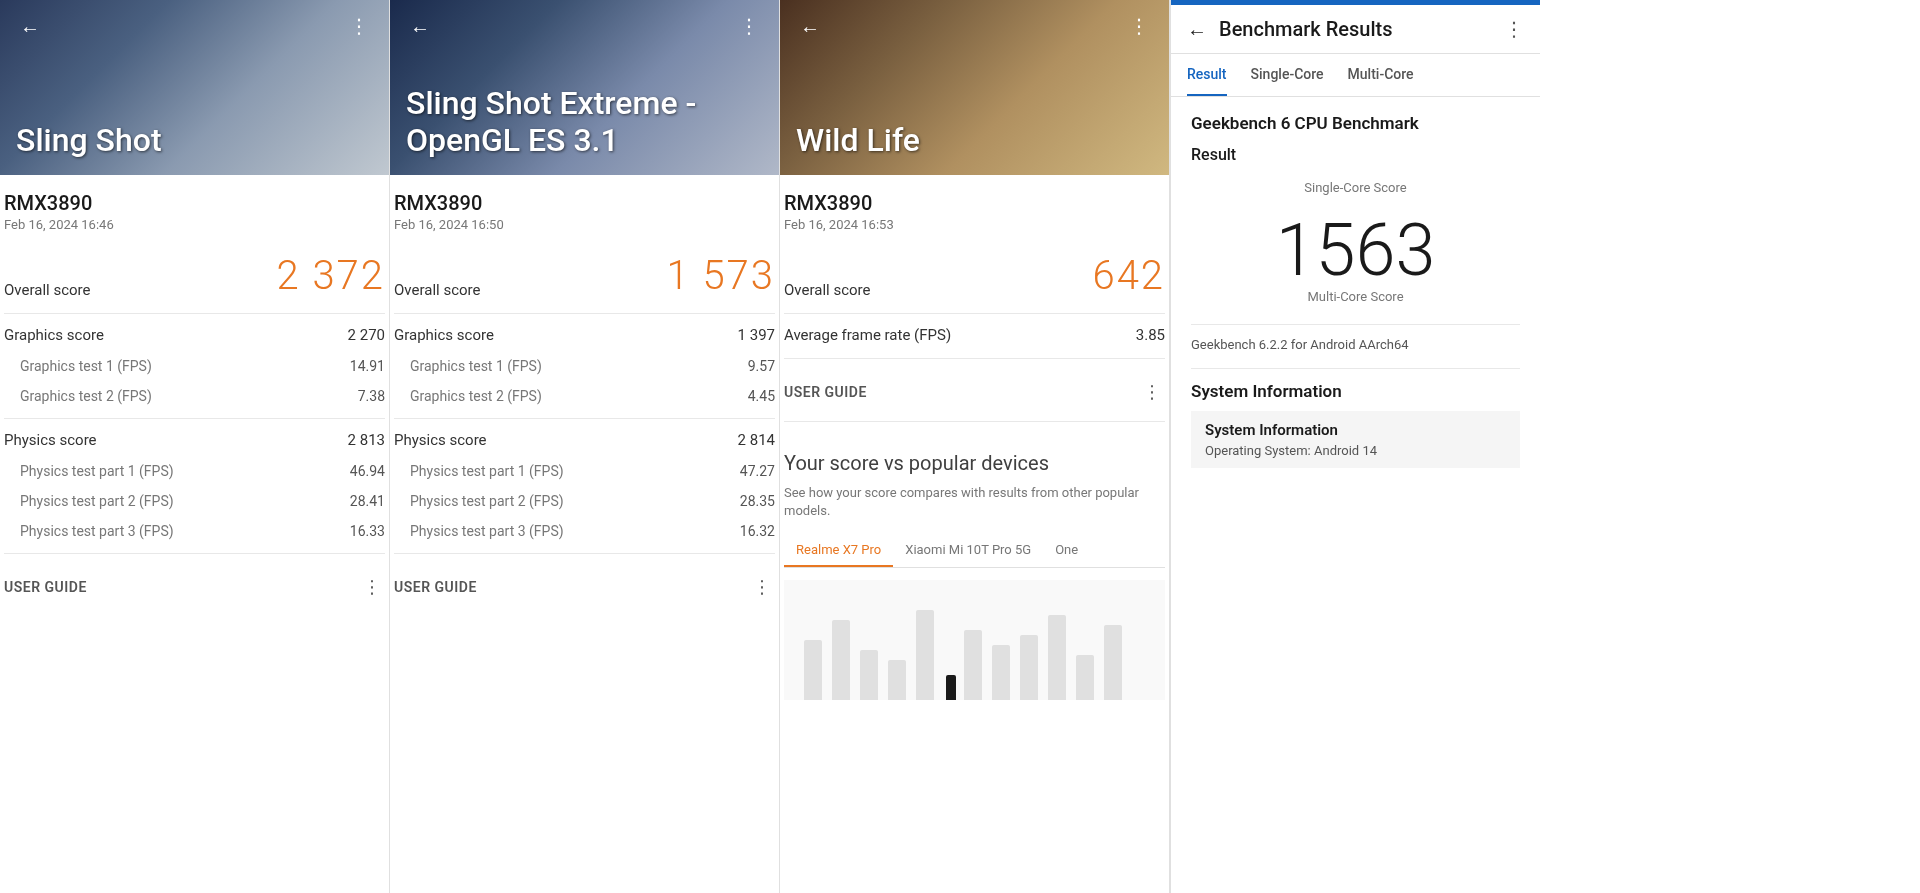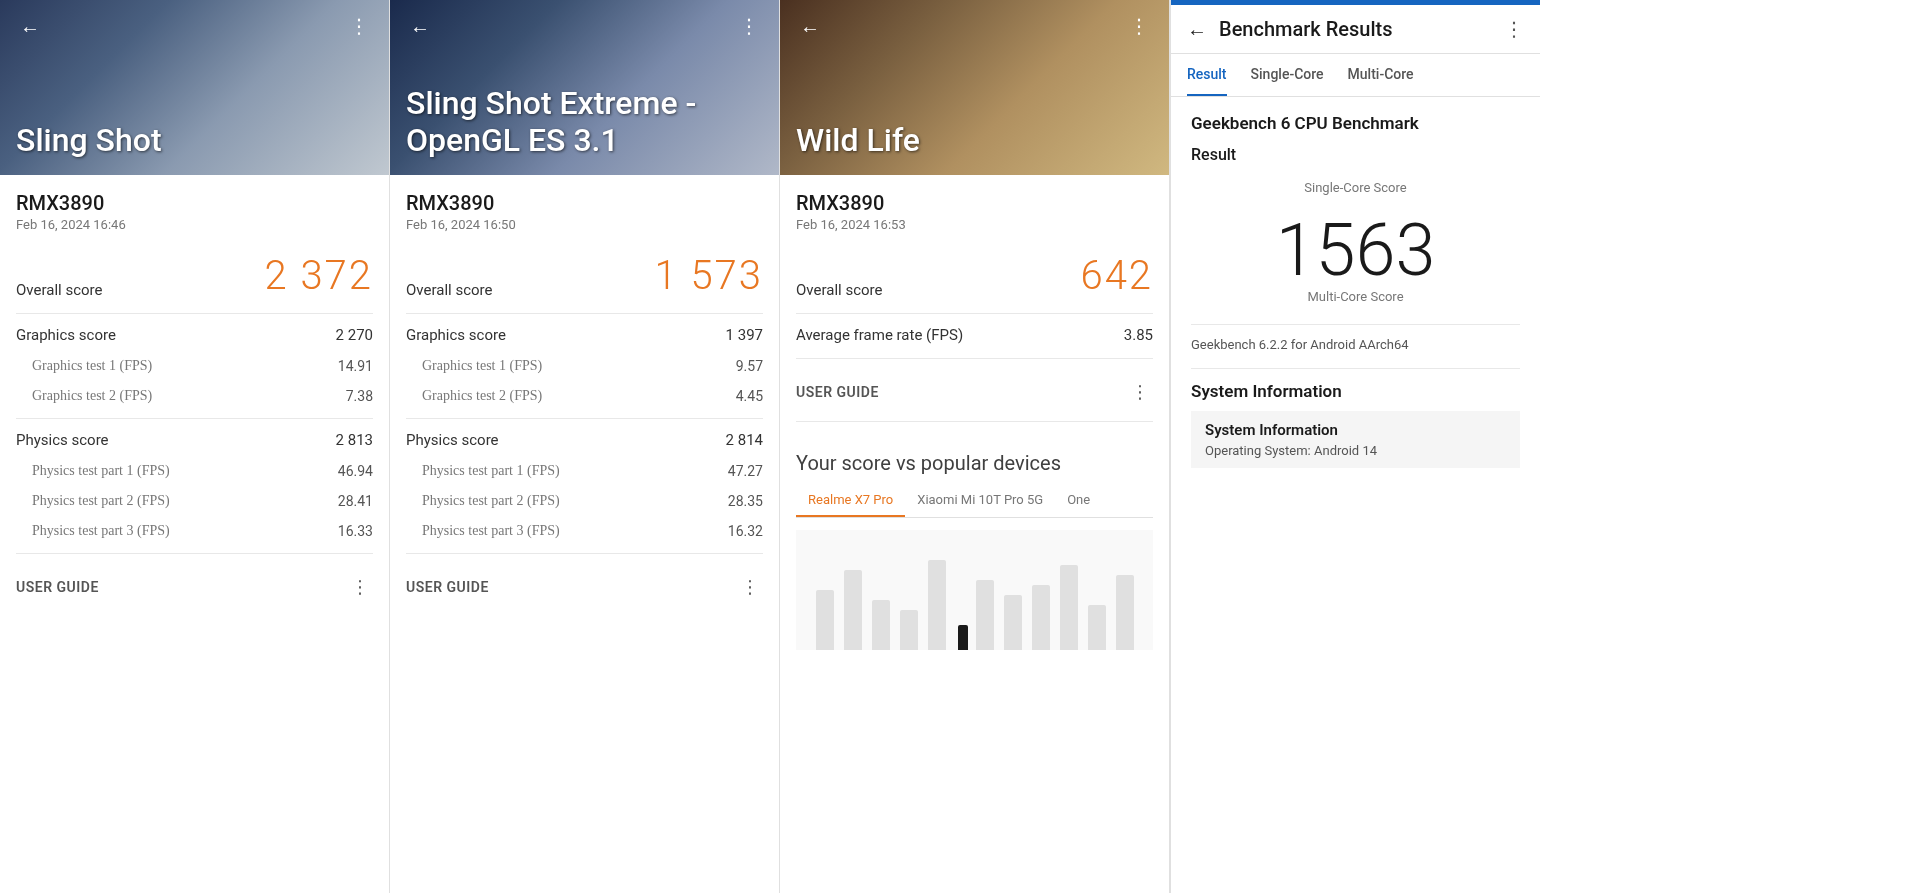--- a/index.html
+++ b/index.html
@@ -71,21 +71,21 @@
       border: none;
       cursor: pointer;
       color: #fff;
       font-size: 20px;
       padding: 4px;
       line-height: 1;
     }
 
     .panel-body {
       flex: 1;
-      padding: 16px 16px;
+      padding: 16px 4px;
       overflow-y: auto;
     }
 
     .device-name {
       font-size: 20px;
       font-weight: 500;
       color: #1a1a1a;
       margin-bottom: 2px;
     }
 
@@ -104,21 +104,20 @@
 
     .score-label {
       font-size: 15px;
       color: #333;
     }
 
     .score-label.sub {
       font-size: 14px;
       color: #777;
       padding-left: 16px;
-      font-family: Liberation Serif, serif;
     }
 
     .score-value {
       font-size: 15px;
       color: #333;
       font-weight: 400;
     }
 
     .score-value.overall {
       font-size: 40px;
@@ -505,20 +504,21 @@
 
     <div class="user-guide-row">
       <span class="user-guide-label">USER GUIDE</span>
       <button class="icon-btn" style="color:#555; font-size:18px;">⋮</button>
     </div>
 
     <div class="divider"></div>
 
     <div class="wl-comparison">
       <div class="wl-comparison-title">Your score vs popular devices</div>
+      <div class="wl-comparison-sub">See how your score compares with results from other popular models.</div>
 
       <div class="wl-tabs">
         <div class="wl-tab active">Realme X7 Pro</div>
         <div class="wl-tab">Xiaomi Mi 10T Pro 5G</div>
         <div class="wl-tab">One</div>
       </div>
 
       <div class="chart-area">
         <div class="chart-bar" style="left:20px; height:60px;"></div>
         <div class="chart-bar" style="left:48px; height:80px;"></div>

